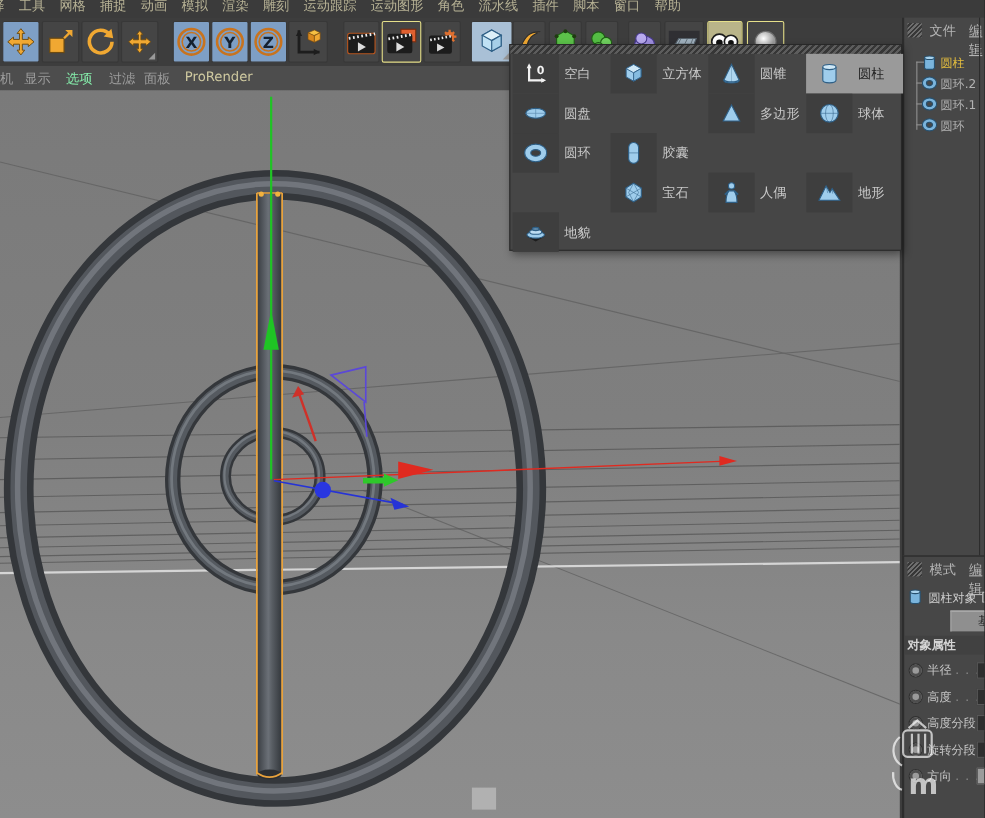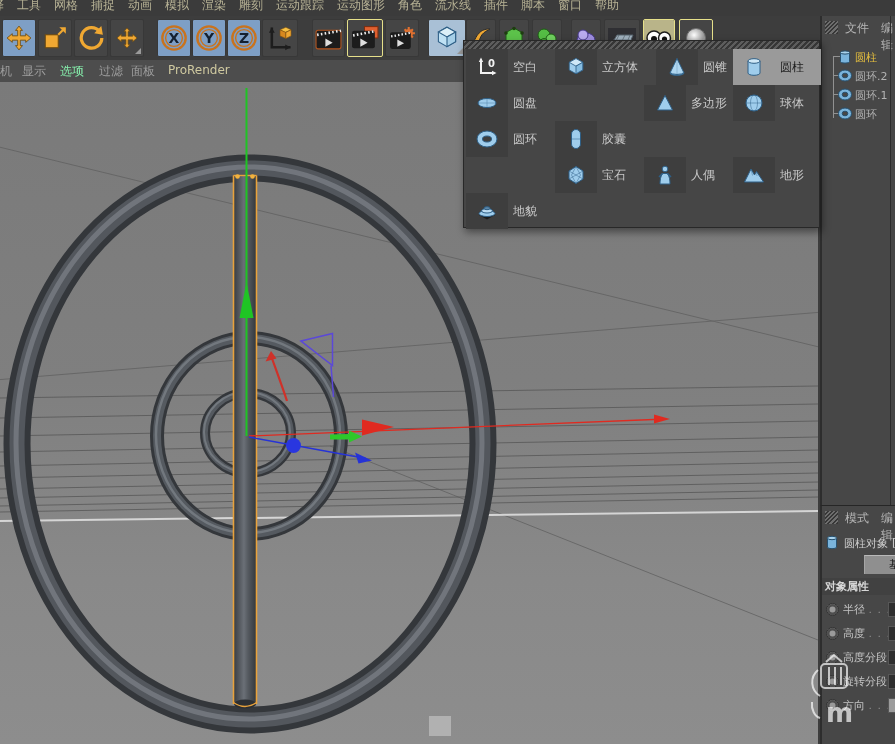--- a/index.html
+++ b/index.html
@@ -41,21 +41,21 @@
   .pcell.selected .icon-box{background:#9a9a9a;}
   .pcell.selected .plabel{color:#1f1f1f;}
   
   .panel{background:#474747;border-left:2px solid #2d2d2d;box-sizing:border-box;color:#b5b5b5;}
   .om{left:820px;top:16px;width:75px;height:489px;}
   .am{left:820px;top:505px;width:75px;height:239px;border-top:1px solid #262626;}
   .phead{position:absolute;left:0;top:0;width:100%;height:24px;font-size:12px;}
   .grip-v{position:absolute;left:3px;top:5px;width:13px;height:13px;
      background:repeating-linear-gradient(135deg,#6e6e6e 0 1.5px,#373737 1.5px 3px);}
   .phead .h1{position:absolute;left:23px;top:4px;}
-  .phead .h2{position:absolute;left:59px;top:4px;}
+  .phead .h2{position:absolute;left:59px;top:4px;text-decoration:underline;}
   .om-row{position:absolute;left:0;width:75px;height:19px;font-size:11px;}
   .om-row .lbl{position:absolute;left:33px;top:3px;color:#b2b2b2;white-space:nowrap;}
   .om-row.sel .lbl{color:#e6bf3e;}
   .om-row .stub{position:absolute;left:11px;top:9px;width:7px;height:1px;background:#919191;}
   .om-tree{position:absolute;left:11px;top:40px;width:1px;height:62px;background:#919191;}
   .om-border{position:absolute;left:68px;top:0;width:1px;height:489px;background:#2c2c2c;}
   .am-objrow{position:absolute;left:4px;top:28px;width:71px;height:18px;font-size:11px;color:#cfcfcf;}
   .am-tab{position:absolute;left:2px;top:49px;width:70px;height:18px;background:#8f8f8f;color:#141414;
      font-size:11px;text-align:center;line-height:18px;border-top:1px solid #b9b9b9;border-left:1px solid #a5a5a5;margin-left:40px;}
   .am-sect{position:absolute;left:0;top:72px;width:75px;height:17px;background:#414141;color:#d6d6d6;
@@ -358,21 +358,21 @@
     <div class="pcell" style="left:91px;top:8px">
       <div class="icon-box">
           <svg width="22" height="22" viewBox="0 0 26 26">
             <path d="M13 3l8 4.5v9L13 21l-8-4.5v-9z" fill="#9fcdec" stroke="#2e5f86"></path>
             <path d="M13 3l8 4.5-8 4.5-8-4.5z" fill="#cfe8f7" stroke="#2e5f86"></path>
             <path d="M13 12l8-4.5v9L13 21z" fill="#86bce0" stroke="#2e5f86"></path>
           </svg>
         </div>
       <span class="plabel">立方体</span>
     </div>
-    <div class="pcell" style="left:192px;top:8px">
+    <div class="pcell" style="left:180px;top:8px">
       <div class="icon-box">
           <svg width="20" height="20" viewBox="0 0 20 20">
             <ellipse cx="10" cy="16" rx="7" ry="2.4" fill="#86bce0" stroke="#2e5f86"></ellipse>
             <path d="M10 1.5L3.2 15.6A7 2.4 0 0 0 16.8 15.6z" fill="#aed6f0" stroke="#2e5f86"></path>
             <path d="M10 1.5L10 18" stroke="#2e5f86" stroke-width=".5" opacity=".5"></path>
           </svg>
         </div>
       <span class="plabel">圆锥</span>
     </div>
     <div class="pcell selected" style="left:269px;top:8px">

